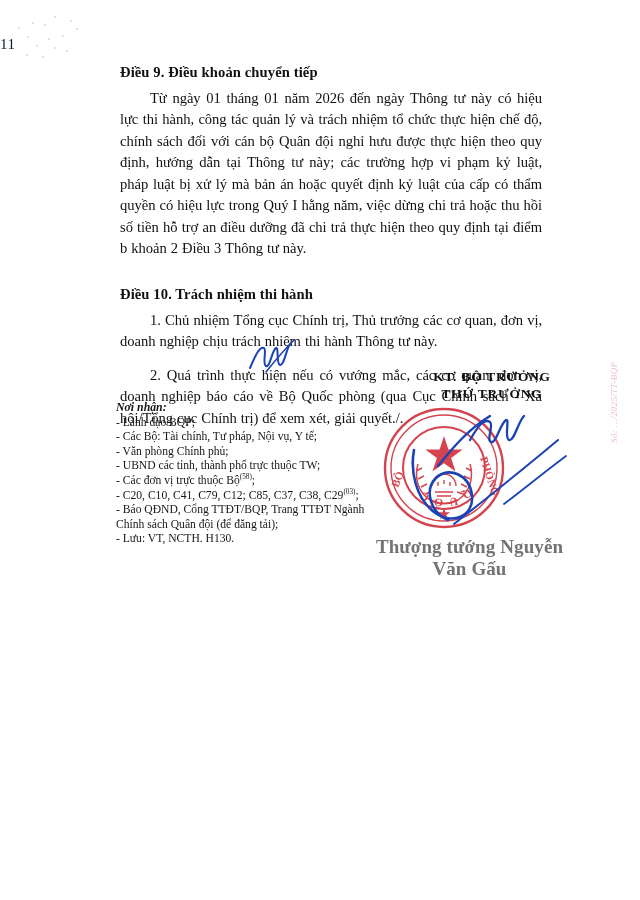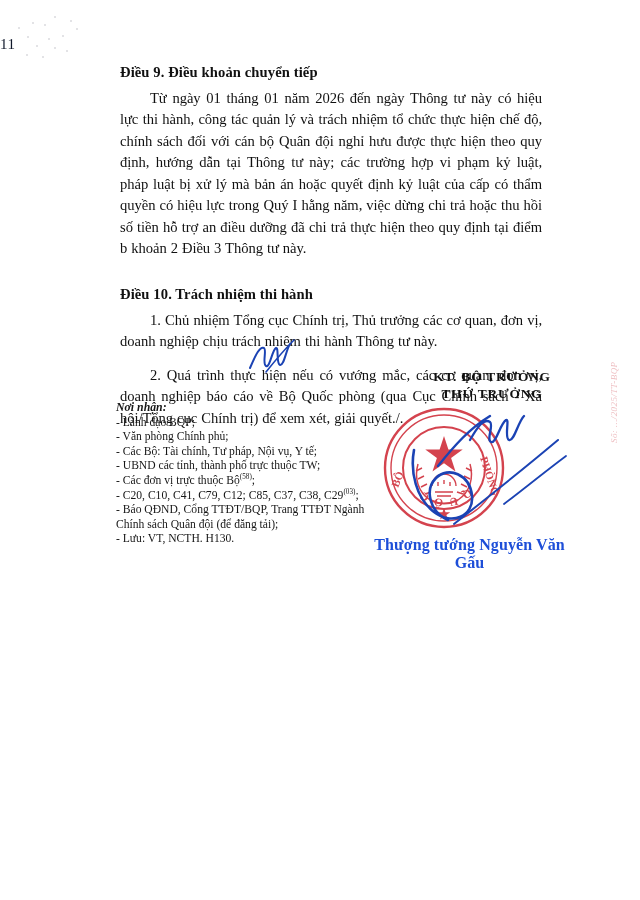--- a/index.html
+++ b/index.html
@@ -77,22 +77,22 @@
     line-height: 17px;
     letter-spacing: 0.8px;
   }
   .sign-name {
     position: absolute;
     left: 250px;
     top: 168px;
     width: 215px;
     text-align: center;
     font-weight: bold;
-    font-size: 16px;
-    color: #1d4ed8;
+    font-size: 19px;
+    color: #737373;
     letter-spacing: 0.1px;
   }
 
   
   .recipients {
     position: absolute;
     left: 4px;
     top: 32px;
     width: 260px;
     font-size: 11.6px;
@@ -292,22 +292,22 @@
         <path d="M62 40 C70 26, 76 18, 82 22 C86 25, 78 40, 83 42 C88 44, 92 24, 98 20
                  C102 18, 96 38, 101 40 C106 42, 110 22, 116 16" stroke="#1b43b4" stroke-width="2.3" stroke-linecap="round"></path>
         <path d="M46 124 C74 102, 112 72, 150 40" stroke="#1b43b4" stroke-width="2" stroke-linecap="round"></path>
         <path d="M96 104 C112 92, 134 74, 158 56" stroke="#1b43b4" stroke-width="1.8" stroke-linecap="round"></path>
       </svg>
     </div>
 
     <div class="recipients">
       <div class="rec-head">Nơi nhận:</div>
       <div class="rec-item"><span>- Lãnh đạo BQP;</span></div>
+      <div class="rec-item"><span>- Các Bộ: Tài chính, Tư pháp, Nội vụ, Y tế;</span></div>
       <div class="rec-item"><span>- Văn phòng Chính phủ;</span></div>
-      <div class="rec-item"><span>- Các Bộ: Tài chính, Tư pháp, Nội vụ, Y tế;</span></div>
       <div class="rec-item"><span>- UBND các tỉnh, thành phố trực thuộc TW;</span></div>
       <div class="rec-item"><span>- Các đơn vị trực thuộc Bộ</span><sup>(58)</sup><span>;</span></div>
       <div class="rec-item"><span>- C20, C10, C41, C79, C12; C85, C37, C38, C29</span><sup>(03)</sup><span>;</span></div>
       <div class="rec-item wrap"><span>- Báo QĐND, Cổng TTĐT/BQP, Trang TTĐT Ngành Chính sách Quân đội (để đăng tải);</span></div>
       <div class="rec-item"><span>- Lưu: VT, NCTH. H130.</span></div>
     </div>
 
     <div class="sign-name">Thượng tướng Nguyễn Văn Gấu</div>
   </div>
 

